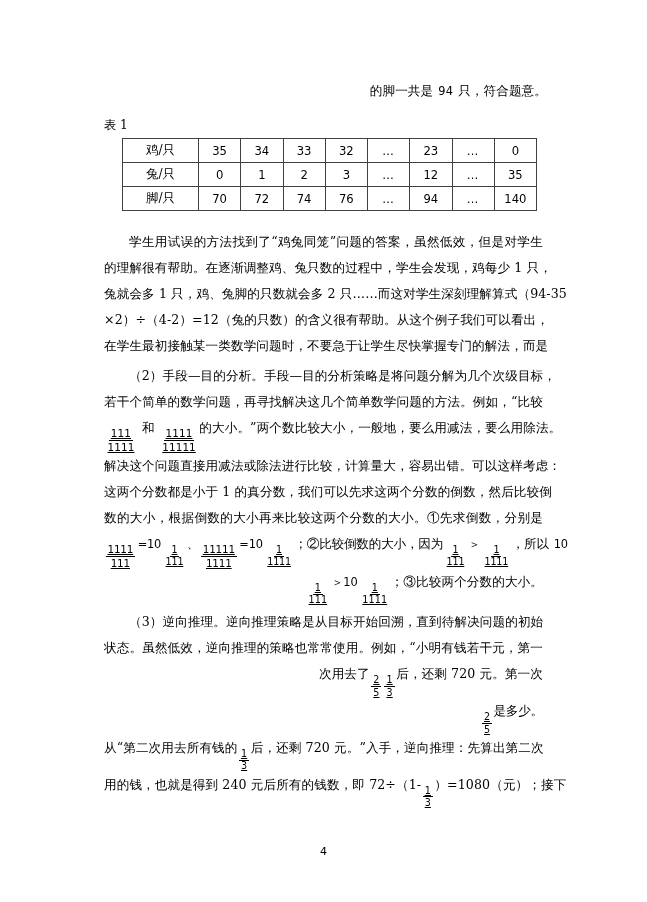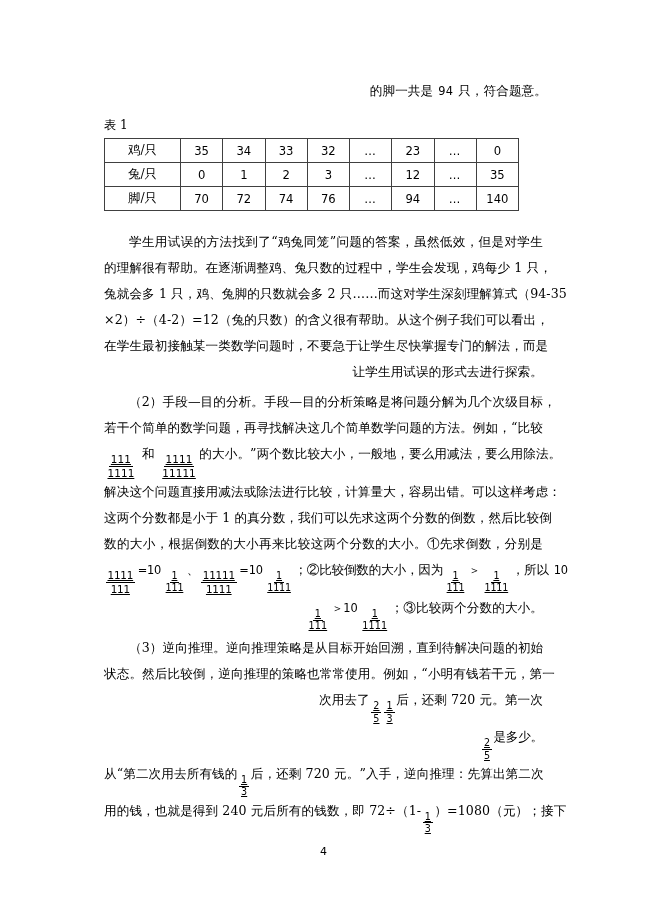--- a/index.html
+++ b/index.html
@@ -64,21 +64,21 @@
     margin-top: 11px;
     margin-bottom: 3px;
     width: 415px;
     margin-left: 4px;
   }
 
   
   table.data-table {
     border-collapse: collapse;
     width: 415px;
-    margin-left: 4px;
+    margin-left: 22px;
     table-layout: fixed;
     border-radius: 6px;
   }
   table.data-table td {
     border: 1px solid #404040;
     height: 23px;
     text-align: center;
     vertical-align: middle;
     font-size: 11.6px;
     font-family: "DejaVu Sans", "Liberation Sans", sans-serif;
@@ -177,21 +177,20 @@
       </tbody>
     </table>
 
     <div style="height:14px"></div>
     <div class="para">
       <div class="line indent justified">学生用试误的方法找到了“鸡兔同笼”问题的答案，虽然低效，但是对学生</div>
       <div class="line justified">的理解很有帮助。在逐渐调整鸡、兔只数的过程中，学生会发现，鸡每少 1 只，</div>
       <div class="line justified">兔就会多 1 只，鸡、兔脚的只数就会多 2 只……而这对学生深刻理解算式（94-35</div>
       <div class="line justified">×2）÷（4-2）=12（兔的只数）的含义很有帮助。从这个例子我们可以看出，</div>
       <div class="line justified">在学生最初接触某一类数学问题时，不要急于让学生尽快掌握专门的解法，而是</div>
-      <div class="line">让学生用试误的形式去进行探索。</div>
     </div>
 
     <div class="para">
       <div class="line indent justified">（2）手段—目的分析。手段—目的分析策略是将问题分解为几个次级目标，</div>
       <div class="line justified">若干个简单的数学问题，再寻找解决这几个简单数学问题的方法。例如，“比较</div>
 
       <div class="line"><span class="frac">
             <span class="numer">111</span>
             <span class="denom">1111</span>
           </span><span> 和 </span><span class="frac">
@@ -227,21 +226,21 @@
             <span class="numer">1</span>
             <span class="denom">111</span>
           </span><span class="num">＞10</span><span class="frac small">
             <span class="numer">1</span>
             <span class="denom">1111</span>
           </span><span>；③比较两个分数的大小。</span></div>
     </div>
 
     <div class="para">
       <div class="line indent justified">（3）逆向推理。逆向推理策略是从目标开始回溯，直到待解决问题的初始</div>
-      <div class="line justified">状态。然后比较倒，逆向推理的策略也常常使用。例如，“小明有钱若干元，第一</div>
+      <div class="line justified">状态。虽然低效，逆向推理的策略也常常使用。例如，“小明有钱若干元，第一</div>
 
       <div class="line"><span>次用去了</span><span class="frac small">
             <span class="numer">2</span>
             <span class="denom">5</span>
           </span><span class="frac small">
             <span class="numer">1</span>
             <span class="denom">3</span>
           </span><span>后，还剩 720 元。第一次</span></div>
 
       <div class="line tight"><span class="frac small">

